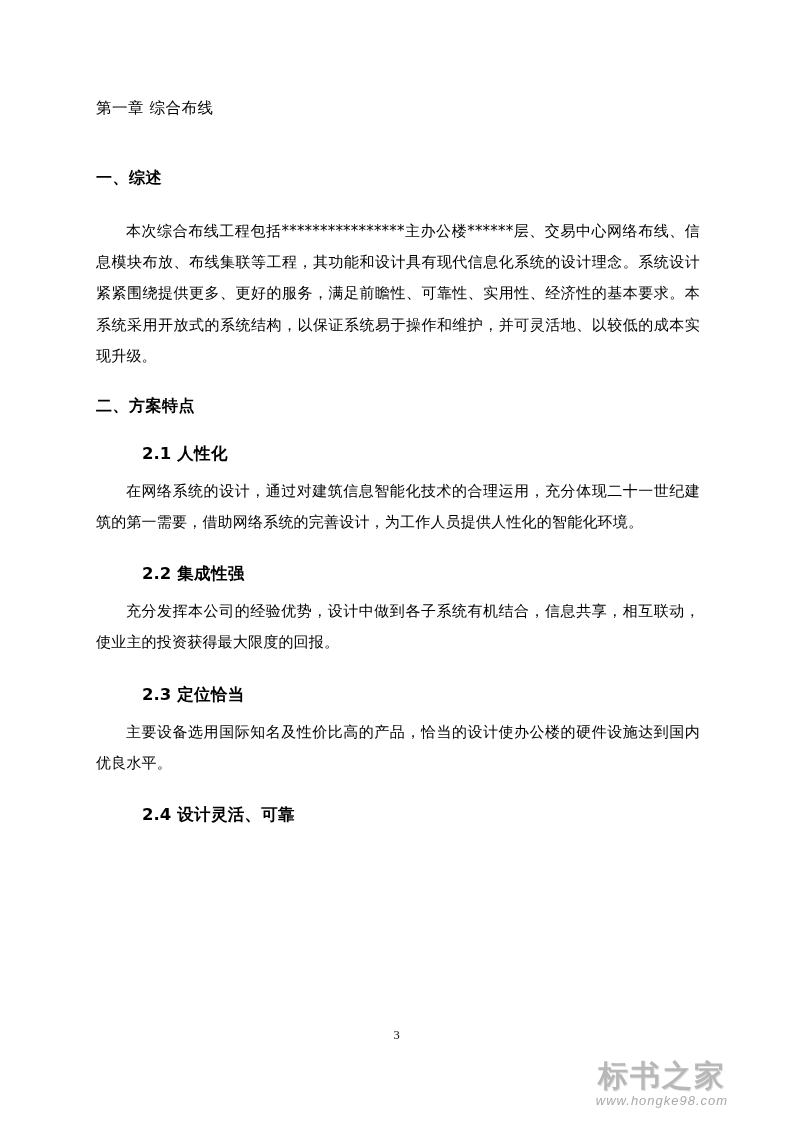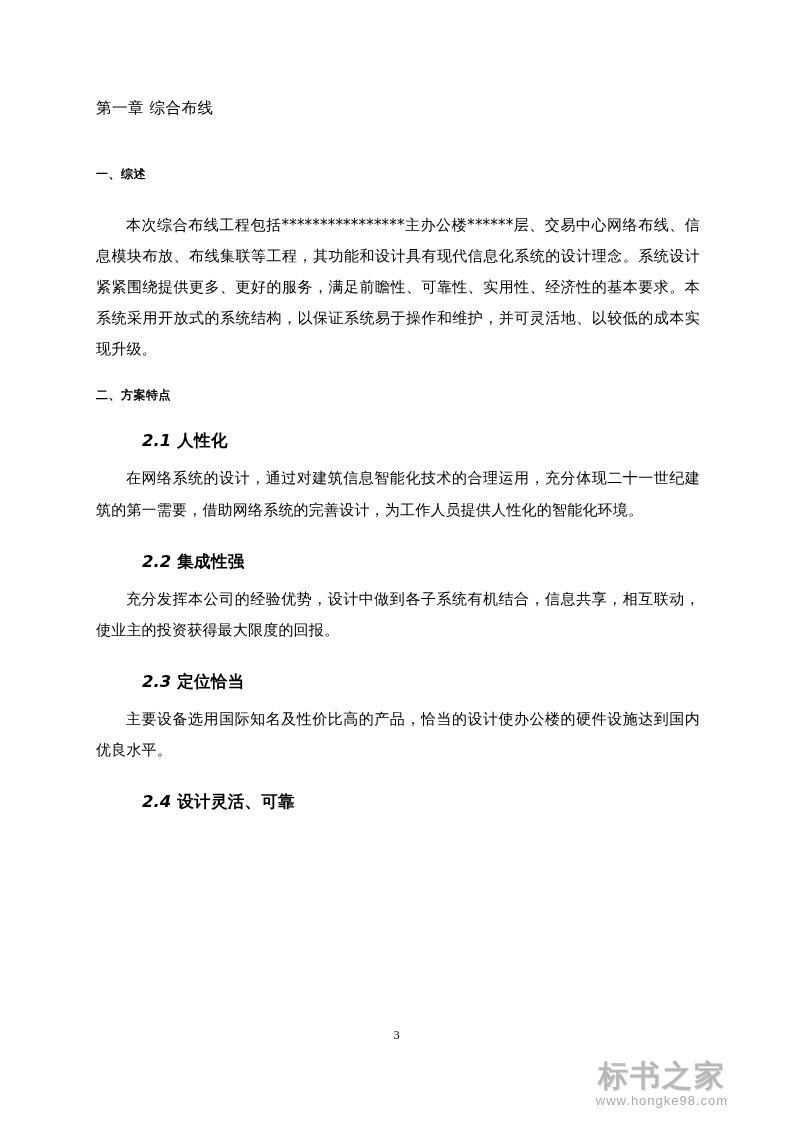--- a/index.html
+++ b/index.html
@@ -27,42 +27,41 @@
     width: 604px;
   }
   .chapter-title {
     font-size: 15.5px;
     font-weight: 500;
     letter-spacing: 0.5px;
     margin: 0 0 44px 0;
     line-height: 1.6;
   }
   .h1 {
-    font-size: 12px;
+    font-size: 16px;
     font-weight: 600;
     margin: 0 0 26px 0;
     letter-spacing: 0.5px;
     line-height: 1.6;
   }
   .h1.second {
     margin-top: 21px;
     margin-bottom: 18px;
   }
   .h2 {
     font-size: 16.5px;
     font-weight: 700;
     margin: 22px 0 8px 0;
     padding-left: 46px;
     letter-spacing: 0.3px;
     line-height: 1.7;
   }
   .h2 .num {
     font-weight: 700;
     letter-spacing: 0px;
-    font-style: italic;
   }
   p.body-text {
     font-size: 15px;
     line-height: 2.07;
     margin: 0 0 2px 0;
     text-align: justify;
     text-justify: inter-ideograph;
     text-indent: 2em;
     letter-spacing: 0.2px;
   }
@@ -94,20 +93,21 @@
     letter-spacing: 2px;
     line-height: 1.05;
     text-shadow: 1px 1px 0 #e4e4e4;
   }
   .watermark .wm-sub {
     font-size: 13px;
     color: #a9a9a9;
     letter-spacing: 1px;
     margin-top: 2px;
     font-family: "Liberation Sans", sans-serif;
+    font-style: italic;
   }
 </style>
 </head>
 <body>
 
 <div class="page">
   <div class="content">
 
     <h1 class="chapter-title">第一章 综合布线</h1>
 

